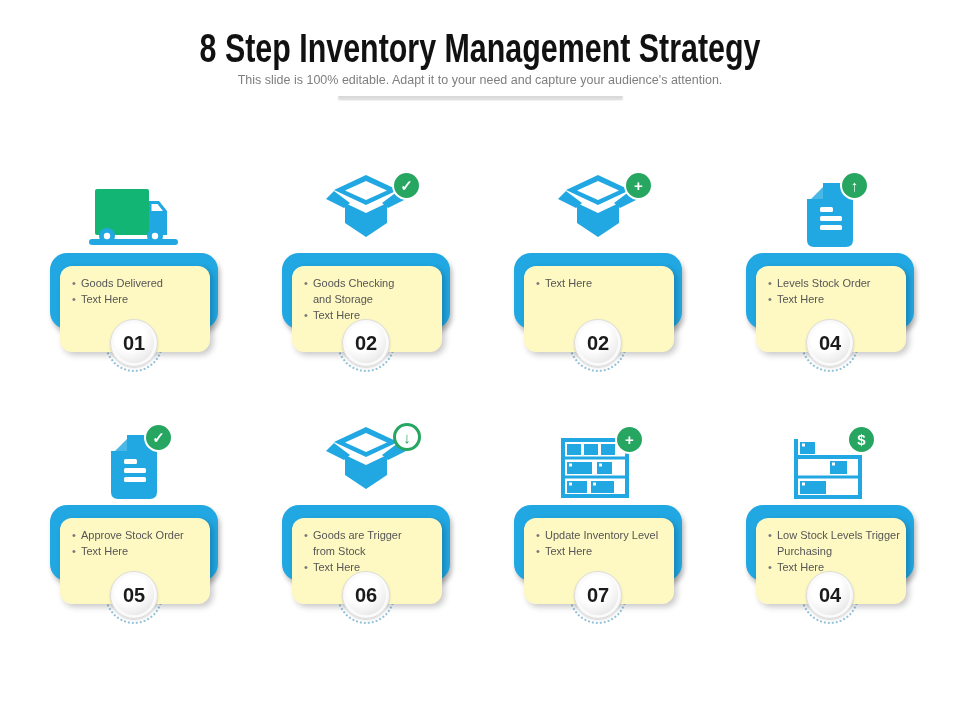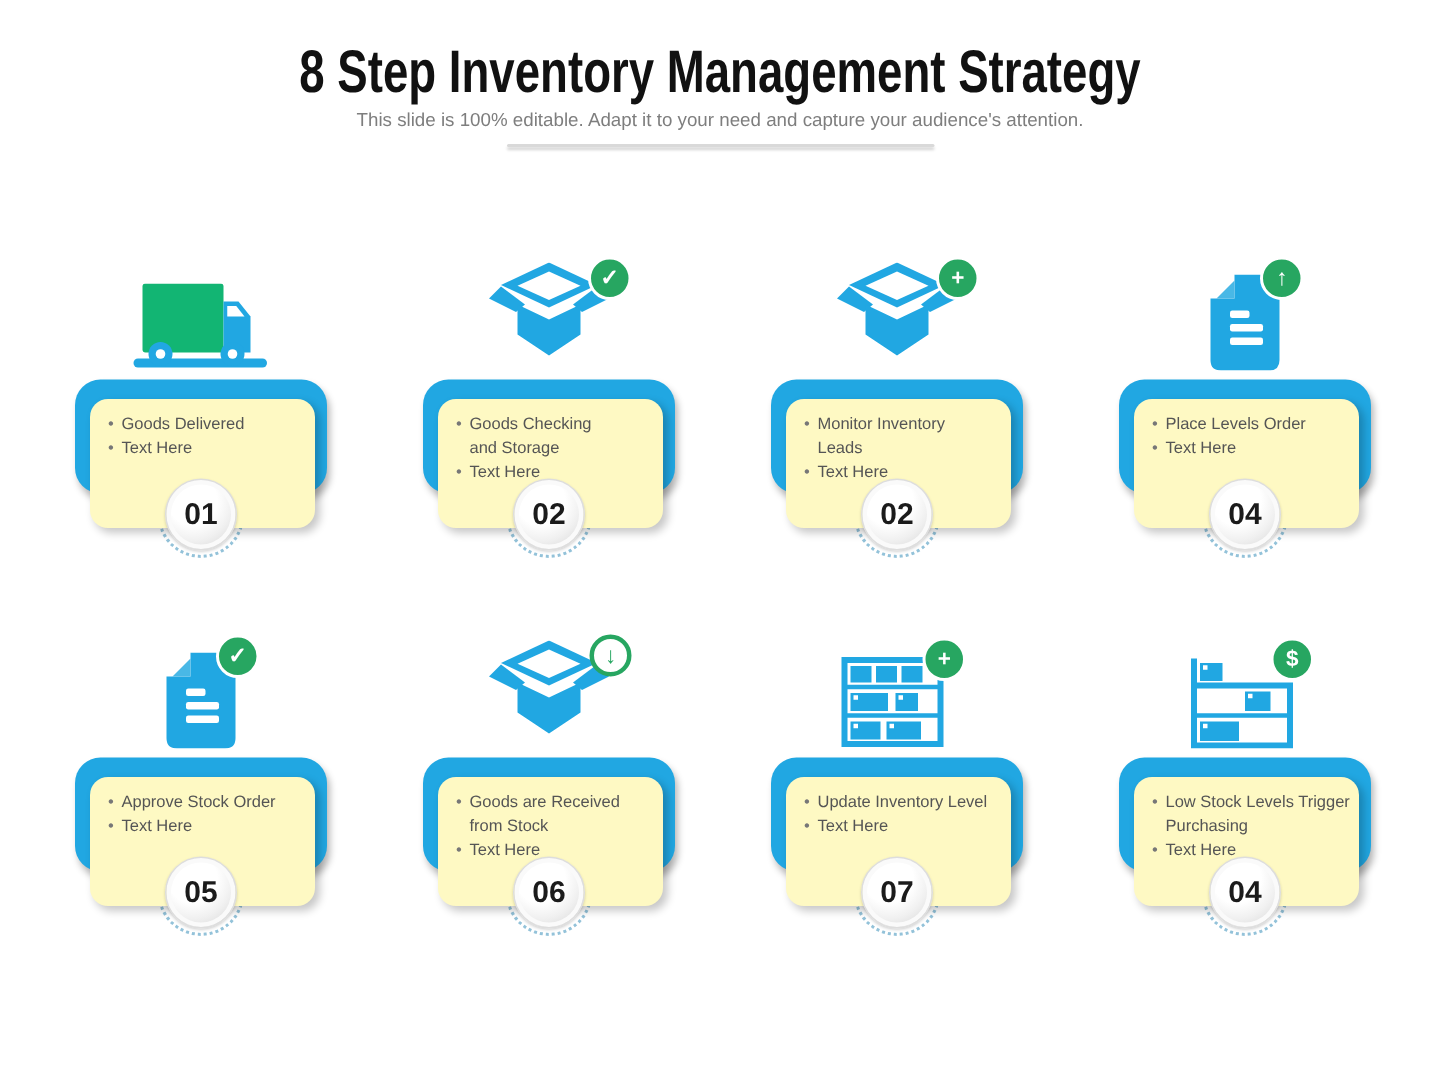--- a/index.html
+++ b/index.html
@@ -135,21 +135,20 @@
           <polygon points="74,16 82,24 64,33 58,28" fill="#21a7e2"></polygon>
           <polygon points="21,28 42,38 63,28 63,48 42,62 21,48" fill="#21a7e2"></polygon>
         </svg>
         <span class="mini-badge pos-box">+</span>
       </span>
     </div>
     <div class="card">
       <div class="card-back"></div>
       <div class="card-front">
         <ul class="bullets">
-          <li>Monitor Inventory Leads</li>
           <li>Text Here</li>
         </ul>
       </div>
       <div class="badge-ring"></div>
       <div class="badge-circle">02</div>
     </div>
   </div>
 
   <div class="cell cell-4">
     <div class="icon-area">
@@ -162,21 +161,21 @@
           <rect x="14" y="33" width="22" height="5" rx="1.5" fill="#fff"></rect>
           <rect x="14" y="42" width="22" height="5" rx="1.5" fill="#fff"></rect>
         </svg>
         <span class="mini-badge pos-doc">↑</span>
       </span>
     </div>
     <div class="card">
       <div class="card-back"></div>
       <div class="card-front">
         <ul class="bullets">
-          <li>Place Levels Order</li>
+          <li>Levels Stock Order</li>
           <li>Text Here</li>
         </ul>
       </div>
       <div class="badge-ring"></div>
       <div class="badge-circle">04</div>
     </div>
   </div>
 
   <div class="cell cell-5">
     <div class="icon-area">
@@ -215,21 +214,21 @@
           <polygon points="74,16 82,24 64,33 58,28" fill="#21a7e2"></polygon>
           <polygon points="21,28 42,38 63,28 63,48 42,62 21,48" fill="#21a7e2"></polygon>
         </svg>
         <span class="mini-badge outline pos-box">↓</span>
       </span>
     </div>
     <div class="card">
       <div class="card-back"></div>
       <div class="card-front">
         <ul class="bullets">
-          <li>Goods are Received from Stock</li>
+          <li>Goods are Trigger from Stock</li>
           <li>Text Here</li>
         </ul>
       </div>
       <div class="badge-ring"></div>
       <div class="badge-circle">06</div>
     </div>
   </div>
 
   <div class="cell cell-7">
     <div class="icon-area">

